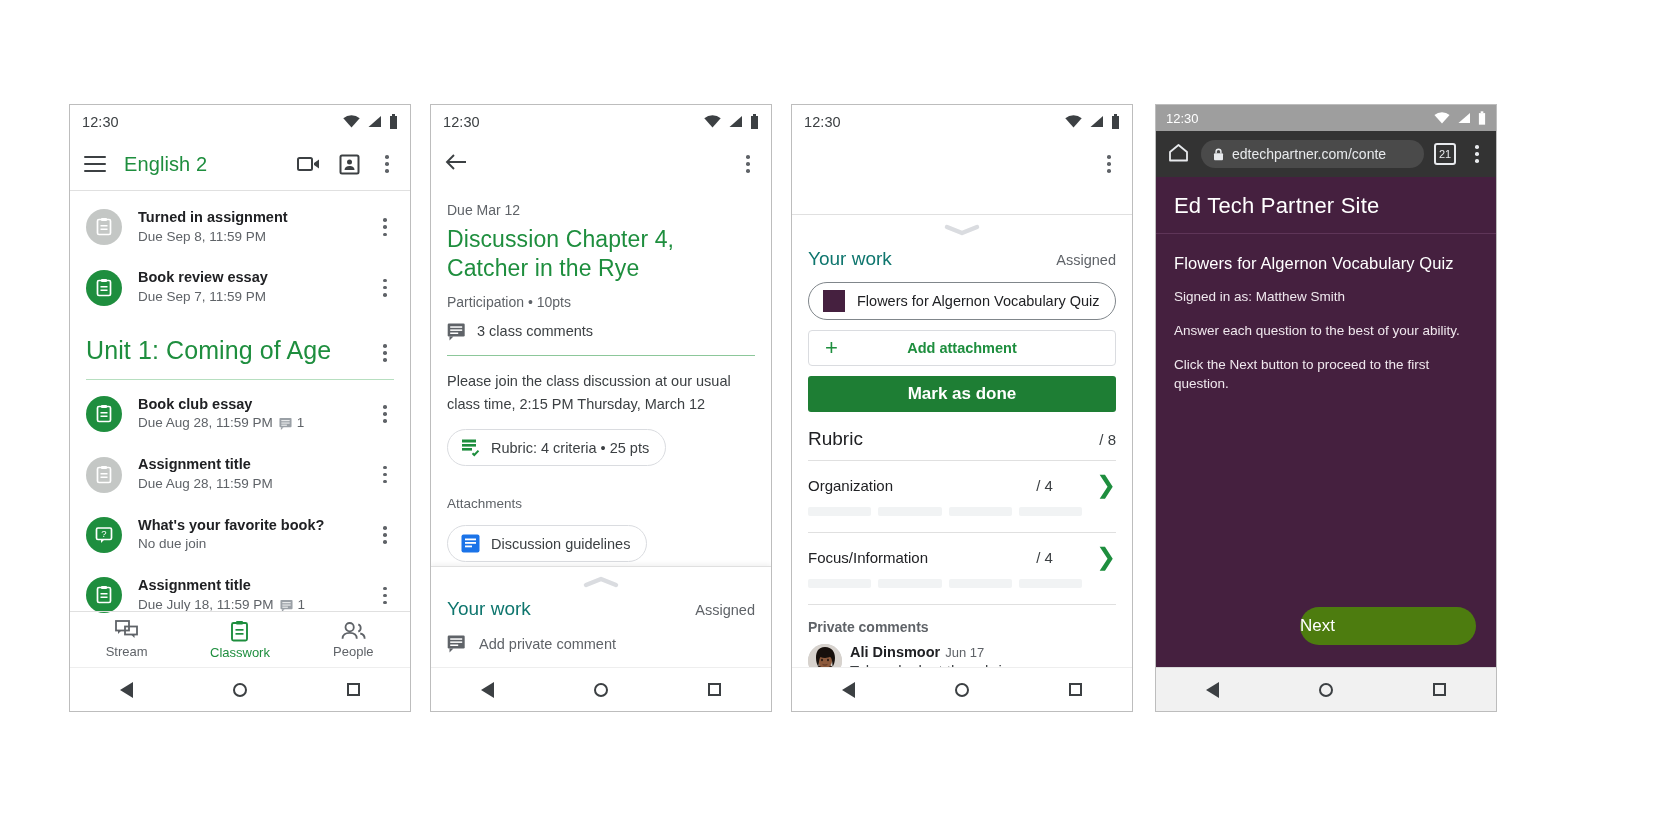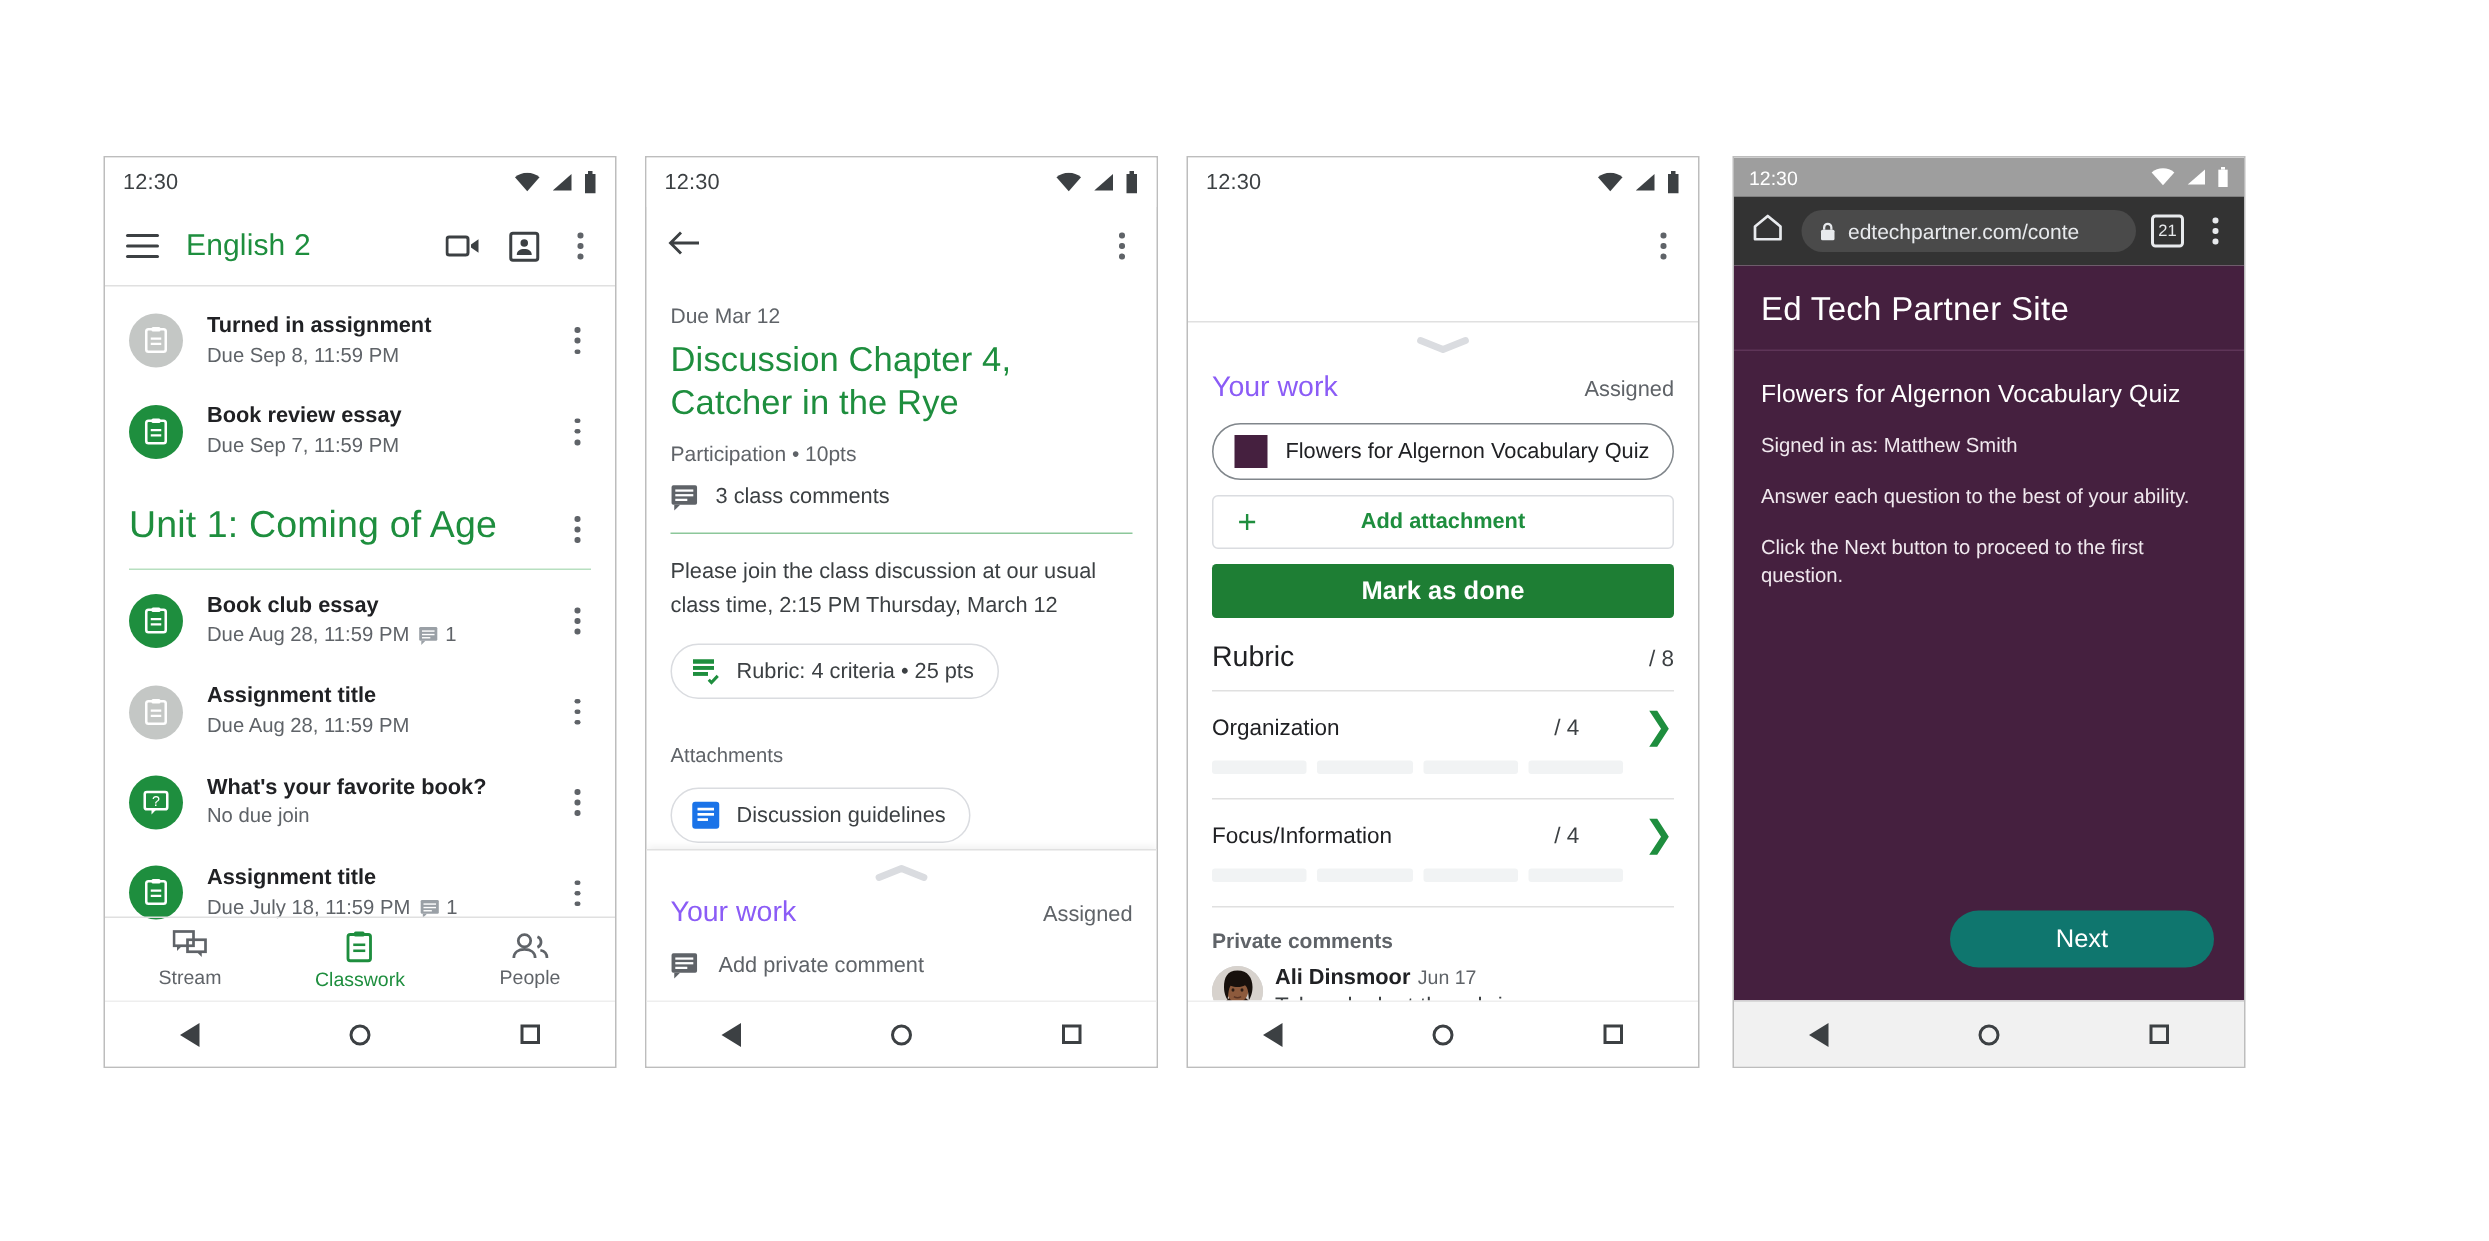--- a/index.html
+++ b/index.html
@@ -87,21 +87,21 @@
     display: inline-flex; align-items: center; gap: 11px;
     border: 1px solid #dadce0; border-radius: 22px;
     padding: 8px 16px 8px 13px; margin-top: 14px;
     font-size: 14.5px; color: #3c4043; background: #fff; cursor: pointer;
   }
   .att-label { font-size: 13.5px; color: #5f6368; margin-top: 30px; }
 
   .sheet-top { border-top: 1px solid #e0e0e0; box-shadow: 0 -2px 5px rgba(0,0,0,.06); background:#fff; }
   .grabber { display: flex; justify-content: center; padding-top: 9px; }
   .yourwork-row { display: flex; align-items: baseline; padding: 10px 16px 0 16px; }
-  .yourwork-title { font-size: 19px; color: #8b5cf6; flex: 1; }
+  .yourwork-title { font-size: 19px; color: #0f766e; flex: 1; }
   .yourwork-state { font-size: 14.5px; color: #5f6368; }
   .privatecmt { display: flex; align-items: center; gap: 13px; padding: 14px 16px; font-size: 14.5px; color: #5f6368; cursor: pointer; }
 
   
   .outline-chip {
     display: flex; align-items: center; gap: 12px;
     border: 1px solid #80868b; border-radius: 24px;
     height: 38px; margin: 12px 16px 0 16px; padding: 0 14px;
     font-size: 14.5px; color: #202124; overflow: hidden; white-space: nowrap; cursor: pointer;
   }
@@ -150,23 +150,23 @@
     font-size: 11px; color: #e8eaed; cursor: pointer;
   }
   .web-body { background: #45203f; flex: 1; display: flex; flex-direction: column; }
   .web-header { padding: 16px 18px 14px 18px; border-bottom: 1px solid #5e3558; }
   .web-sitetitle { font-size: 22px; color: #ffffff; font-weight: normal; letter-spacing: .2px; }
   .web-content { padding: 20px 18px 0 18px; }
   .web-h2 { font-size: 16.5px; color: #ffffff; letter-spacing: .1px; }
   .web-p { font-size: 13.5px; color: #f0e8ee; margin-top: 15px; line-height: 1.4; }
   .next-btn {
     align-self: flex-end; margin: 0 20px 22px 0;
-    background: #0f766e; color: #ffffff; border-radius: 22px;
+    background: #4d7c0f; color: #ffffff; border-radius: 22px;
     width: 176px; height: 38px;
-    display: flex; align-items: center; justify-content: center;
+    display: flex; align-items: center; 
     font-size: 17px; cursor: pointer;
   }
   .grow { flex: 1; }
 </style>
 </head>
 <body>
 
 <div class="stage">
 
   <div class="phone" style="left:69px; top:104px; width:342px; height:608px;">

